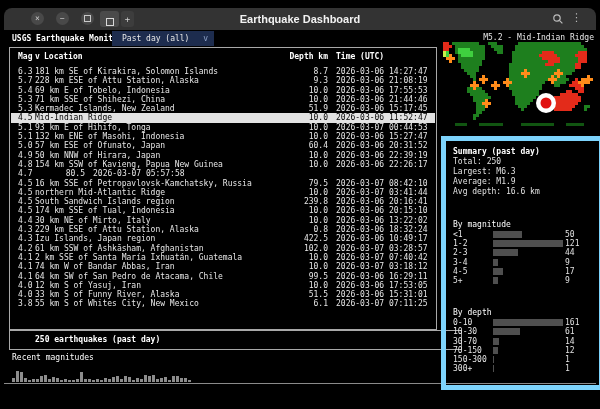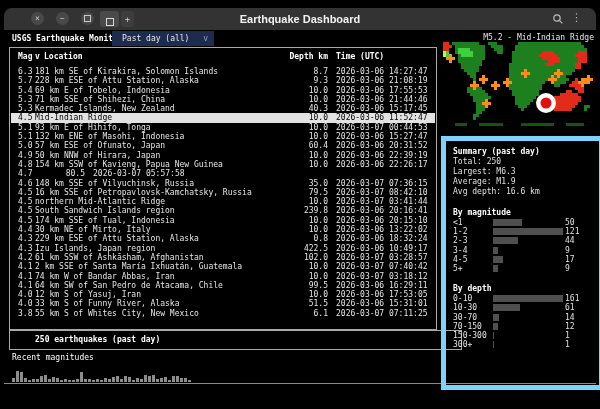--- a/index.html
+++ b/index.html
@@ -49,21 +49,21 @@
   .hsep{position:absolute;left:4px;top:383px;width:592px;height:1px;background:#8a8a8a;}
   .statusbar{position:absolute;left:12px;right:6px;top:388px;display:flex;justify-content:space-between;
              font-size:8px;color:#e6e6e6;}
   
   #map{position:absolute;left:443px;top:42px;}
   .sumbox{position:absolute;left:441px;top:136px;width:153px;height:244px;border:5px solid #7dd3fc;
           font-size:8px;}
   .sum-inner{position:absolute;left:7px;top:6px;right:4px;}
   .sumtitle{font-weight:bold;color:#fff;line-height:10px;}
   .sumline{line-height:10px;color:#e0e0e0;}
-  .histtitle{font-weight:bold;color:#fff;line-height:10px;margin-top:11px;}
+  .histtitle{font-weight:normal;color:#fff;line-height:10px;margin-top:23px;}
   .hrow{display:flex;height:9.2px;line-height:9.2px;align-items:center;}
   .hl{width:40px;}
   .hbarwrap{width:72px;height:9.2px;position:relative;}
   .hbar{position:absolute;left:0;top:1px;height:7px;background:#4f4f4f;}
   .hv{width:26px;color:#e0e0e0;}
 </style>
 </head>
 <body>
 
 <div class="page">
@@ -118,21 +118,21 @@
         </div>
         <div class="trow">
           <span class="c-mag">5.3</span>
           <span class="c-loc">71 km SSE of Shihezi, China</span>
           <span class="c-depth">10.0</span>
           <span class="c-time">2026-03-06 21:44:46</span>
         </div>
         <div class="trow">
           <span class="c-mag">5.3</span>
           <span class="c-loc">Kermadec Islands, New Zealand</span>
-          <span class="c-depth">40.3</span>
+          <span class="c-depth">51.9</span>
           <span class="c-time">2026-03-06 15:17:45</span>
         </div>
         <div class="trow sel">
           <span class="c-mag">4.5</span>
           <span class="c-loc">Mid-Indian Ridge</span>
           <span class="c-depth">10.0</span>
           <span class="c-time">2026-03-06 11:52:47</span>
         </div>
         <div class="trow">
           <span class="c-mag">5.1</span>
@@ -161,26 +161,20 @@
         <div class="trow">
           <span class="c-mag">4.8</span>
           <span class="c-loc">154 km SSW of Kavieng, Papua New Guinea</span>
           <span class="c-depth">10.0</span>
           <span class="c-time">2026-03-06 22:26:17</span>
         </div>
         <div class="trow">
           <span class="c-mag">4.7</span>
           <span class="c-depth">80.5</span>
           <span class="c-time">2026-03-07 05:57:58</span>
-        </div>
-        <div class="trow">
-          <span class="c-mag">4.6</span>
-          <span class="c-loc">148 km SSE of Vilyuchinsk, Russia</span>
-          <span class="c-depth">35.0</span>
-          <span class="c-time">2026-03-07 07:36:15</span>
         </div>
         <div class="trow">
           <span class="c-mag">4.5</span>
           <span class="c-loc">16 km SSE of Petropavlovsk-Kamchatsky, Russia</span>
           <span class="c-depth">79.5</span>
           <span class="c-time">2026-03-07 08:42:10</span>
         </div>
         <div class="trow">
           <span class="c-mag">4.5</span>
           <span class="c-loc">northern Mid-Atlantic Ridge</span>

